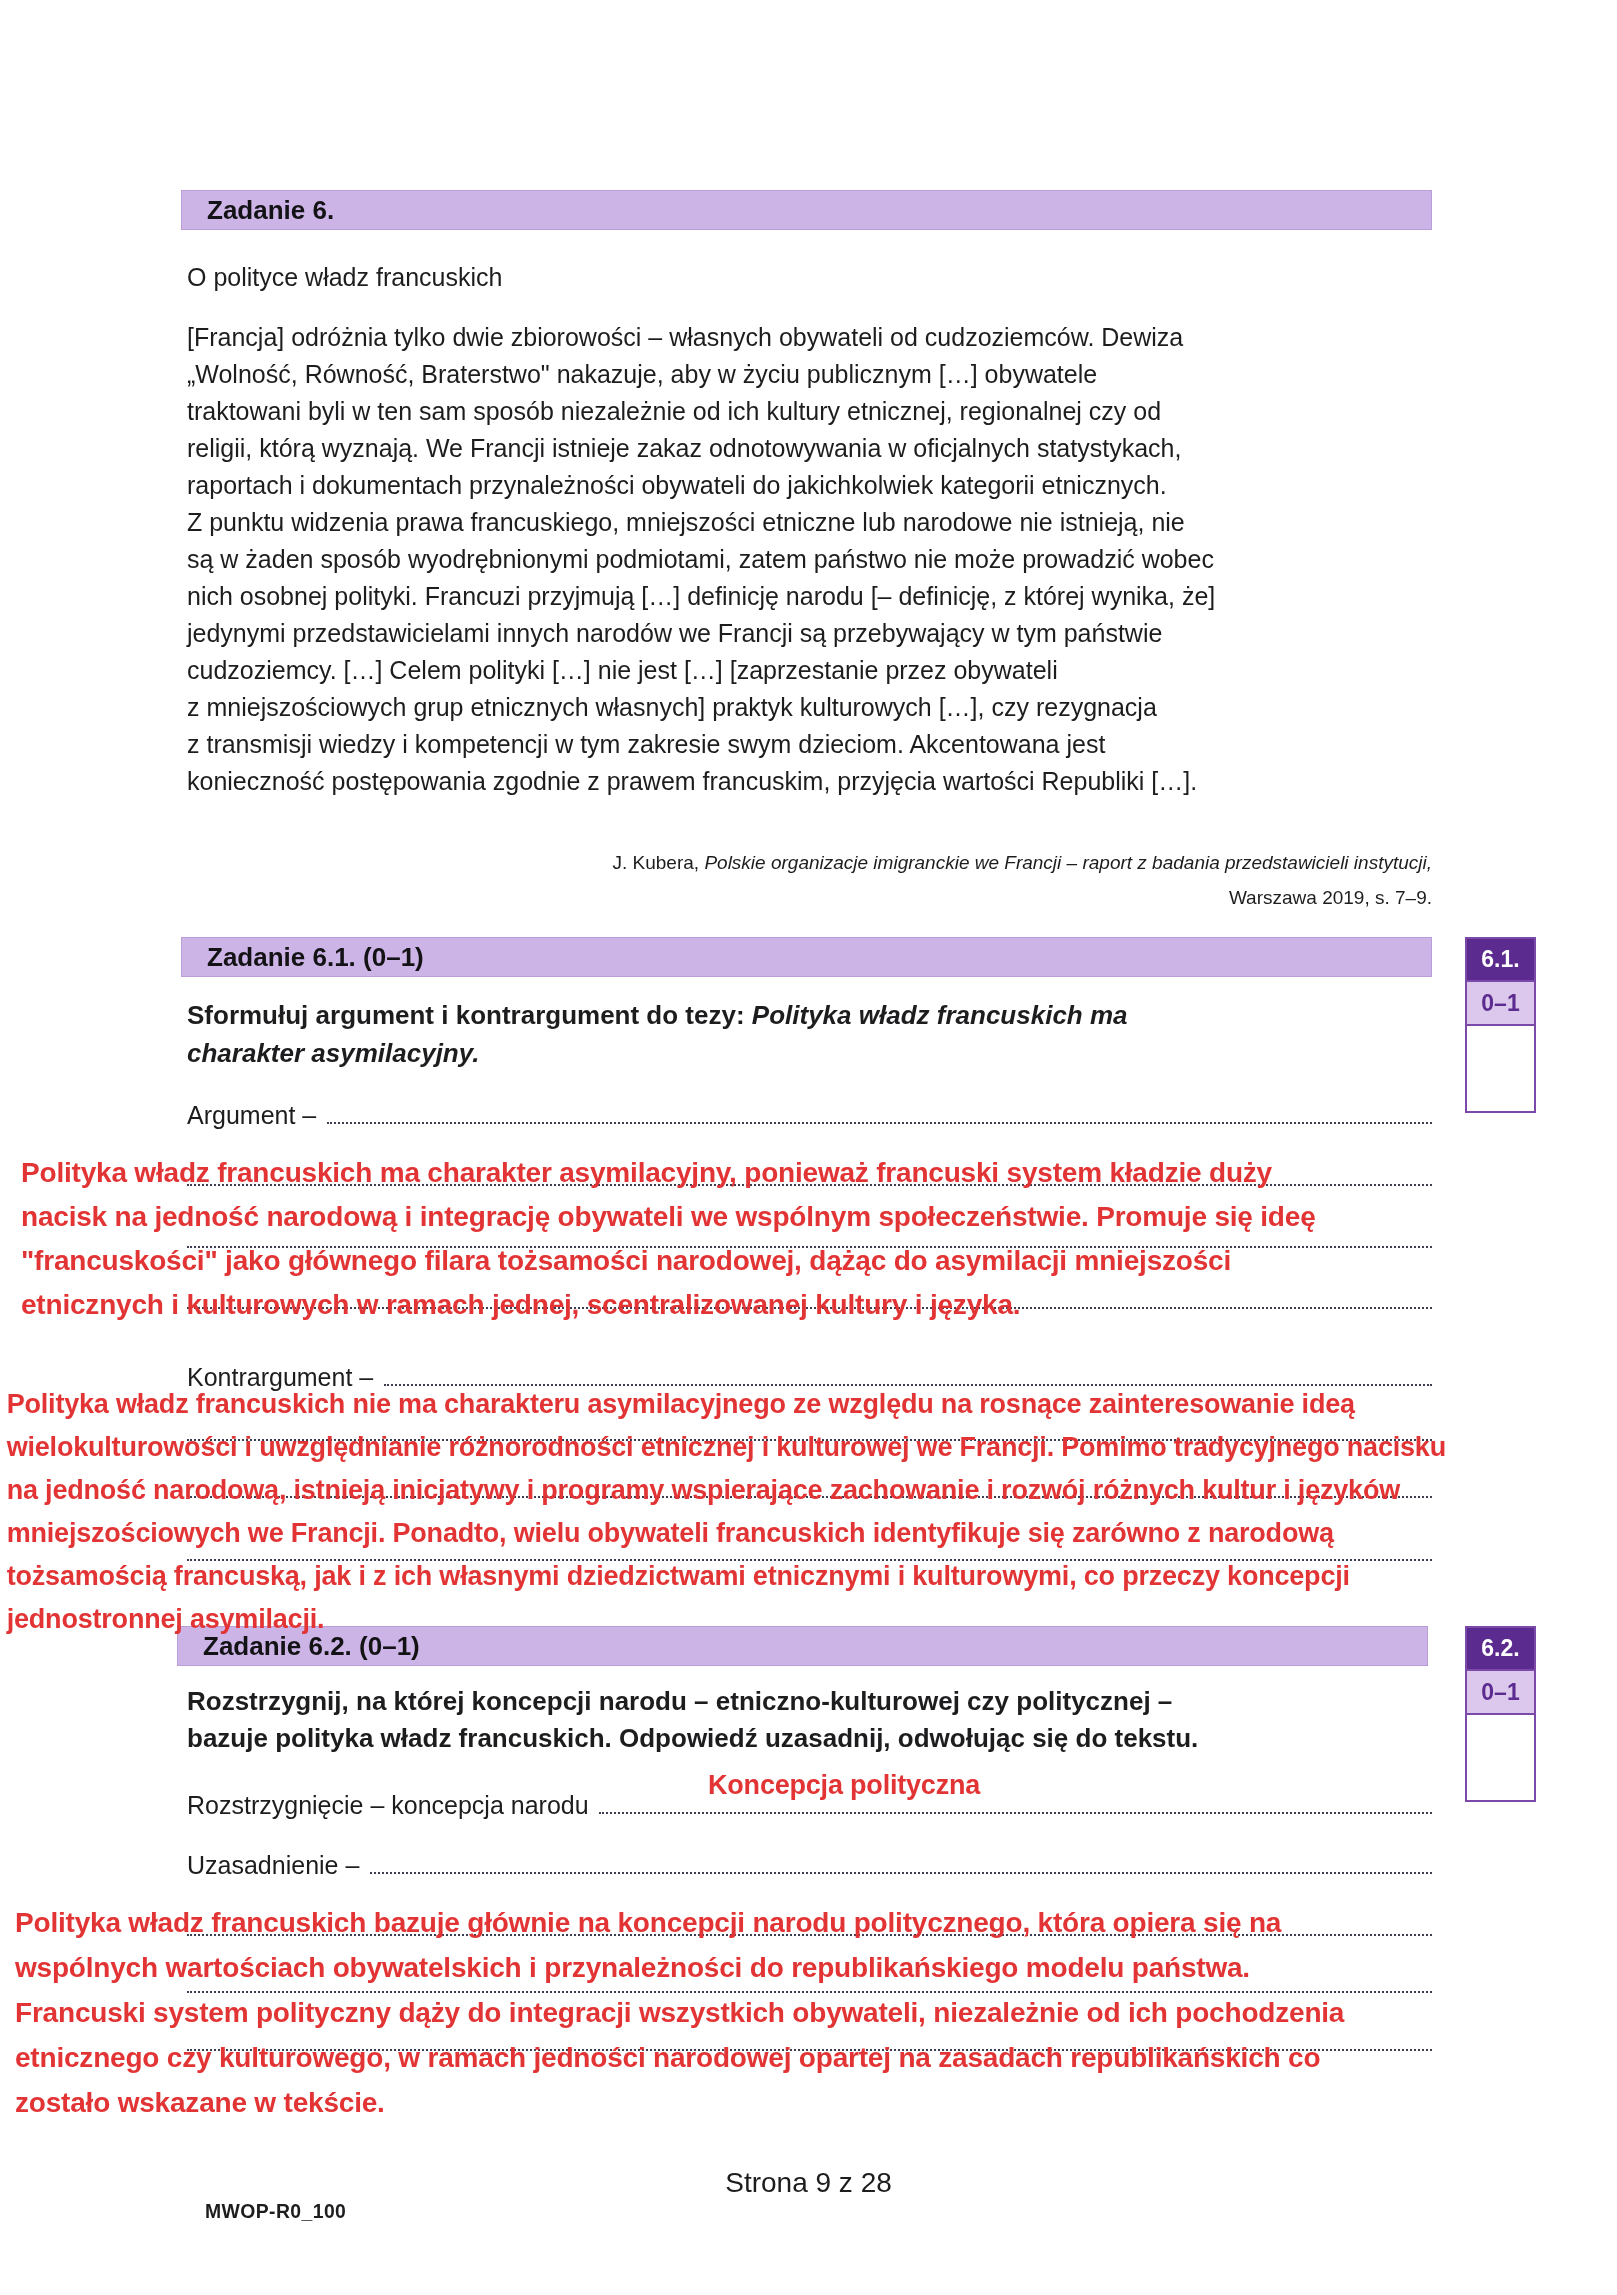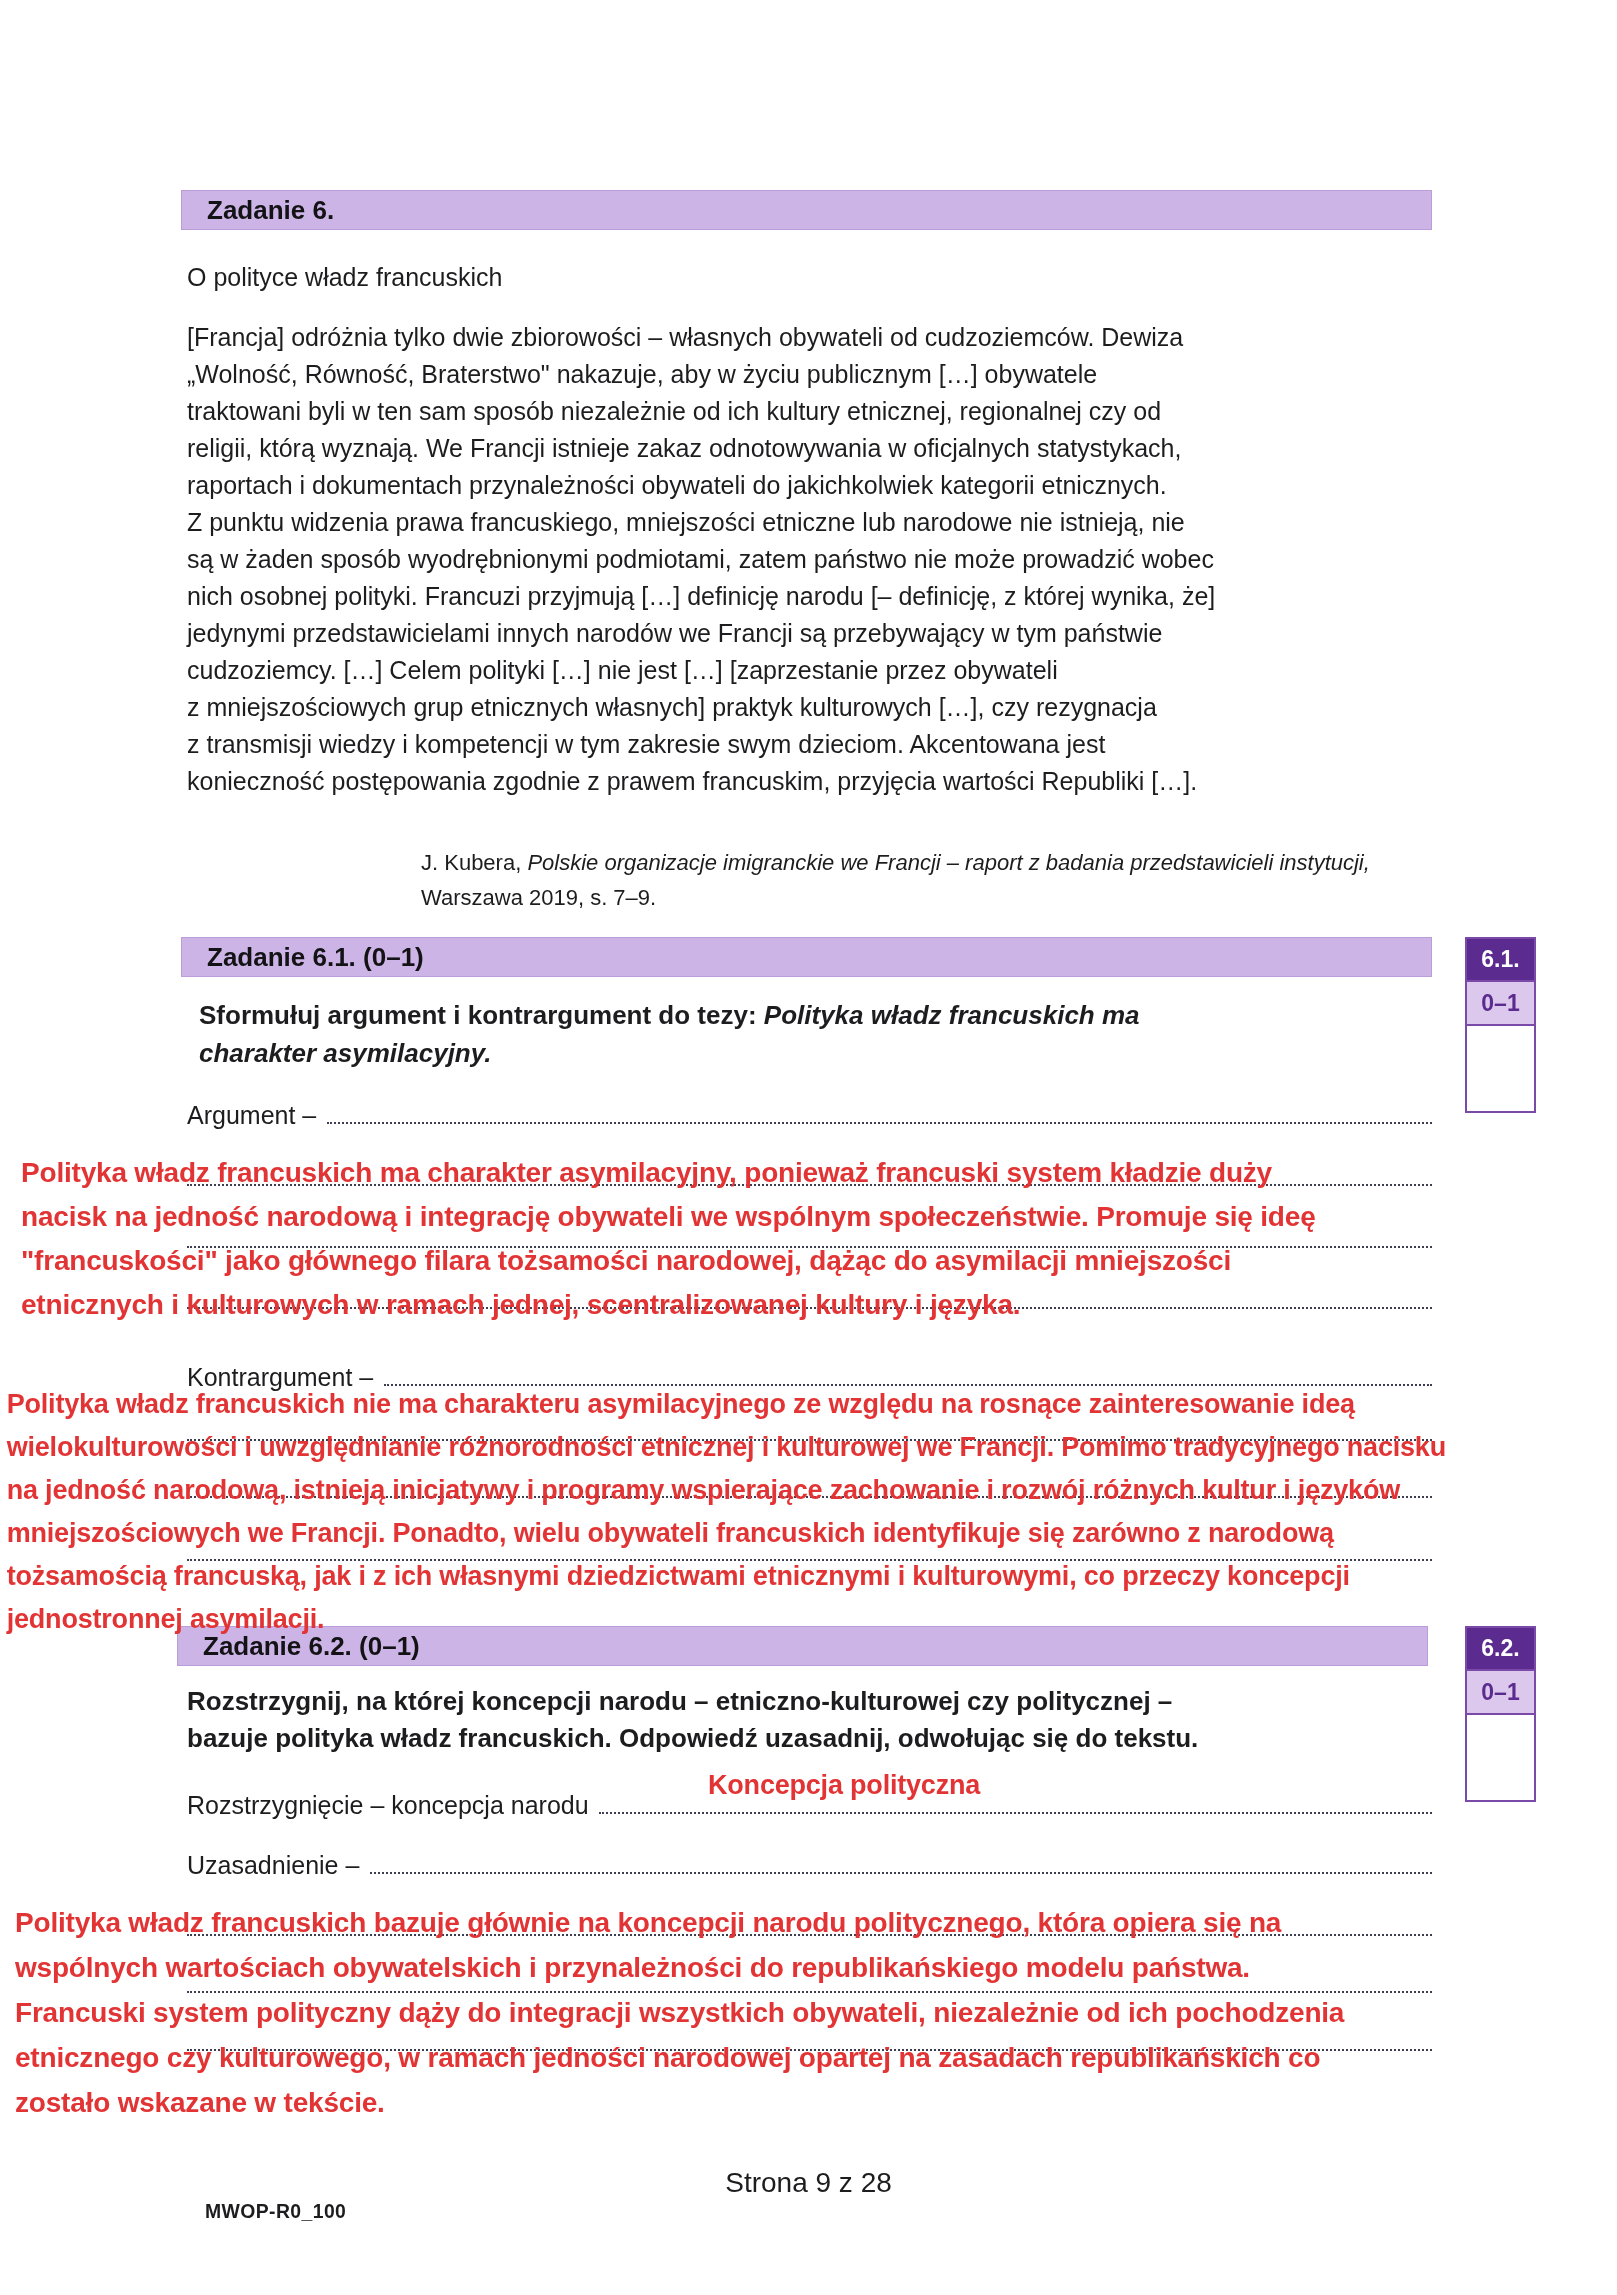--- a/index.html
+++ b/index.html
@@ -9,21 +9,21 @@
   }
   .section-bar{
     position:absolute;height:40px;box-sizing:border-box;
     background:var(--bar-bg,#cdb4e6);border:1.7px solid var(--bar-border,#bb9dd9);
     display:flex;align-items:center;padding-left:25px;
     font-weight:bold;font-size:26px;color:#131316;z-index:2;
   }
   .multiline{white-space:pre-line;}
   .intro-title{position:absolute;font-size:25px;}
   .passage{position:absolute;font-size:25px;line-height:37px;}
-  .citation{position:absolute;font-size:22px;line-height:35px;}
+  .citation{position:absolute;text-align:right;font-size:19px;line-height:35px;}
   .citation em{font-style:italic;}
   .instr{position:absolute;font-weight:bold;font-size:26px;line-height:38px;z-index:2;}
   .instr em{font-style:italic;}
   .dotrow{position:absolute;display:flex;align-items:flex-end;font-size:25px;height:32px;z-index:1;}
   .dotrow .lbl{white-space:pre;margin-right:3.4px;}
   .dotrow .dots{flex:1;height:0;border-bottom:2.5px dotted var(--dot-color,#3d3d52);margin-bottom:5.9px;}
   .dotline{position:absolute;height:0;border-top:2.5px dotted var(--dot-color,#3d3d52);z-index:1;}
   .answer-red{
     position:absolute;color:var(--answer-red,#e23434);font-weight:bold;
     letter-spacing:-0.2px;z-index:3;
@@ -80,21 +80,21 @@
   <div class="section-bar" style="left:181px;top:937px;width:1251px;">
     <span>Zadanie 6.1. (0–1)</span>
   </div>
 
   <div class="scorebox" style="left:1465px;top:937px;">
     <div class="sb-num">6.1.</div>
     <div class="sb-pts">0–1</div>
     <div class="sb-blank"></div>
   </div>
 
-  <div class="instr" style="left:187px;top:996px;width:1095px;margin-left:12px;">
+  <div class="instr" style="left:187px;top:996px;width:1095px;">
     <span>Sformułuj argument i kontrargument do tezy: </span><em>Polityka władz francuskich ma</em><br>
     <em>charakter asymilacyjny.</em>
   </div>
 
   <div class="dotrow" style="left:187px;top:1098px;width:1245px;">
     <span class="lbl">Argument – </span>
     <span class="dots"></span>
   </div>
 
   <div class="dotline" style="left:187px;top:1184px;width:1245px;"></div>

